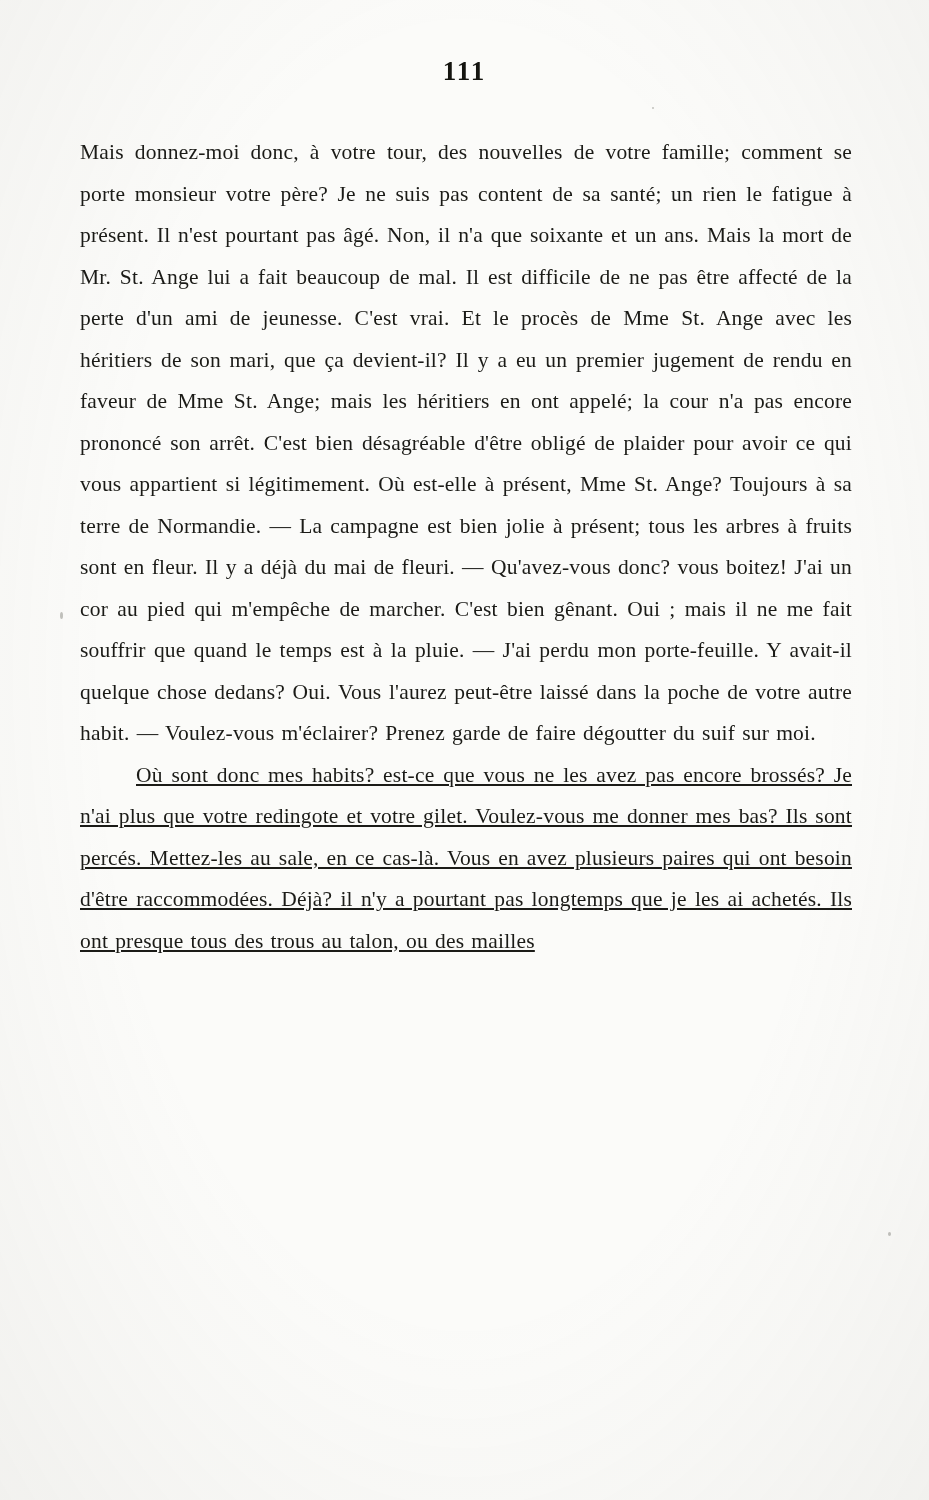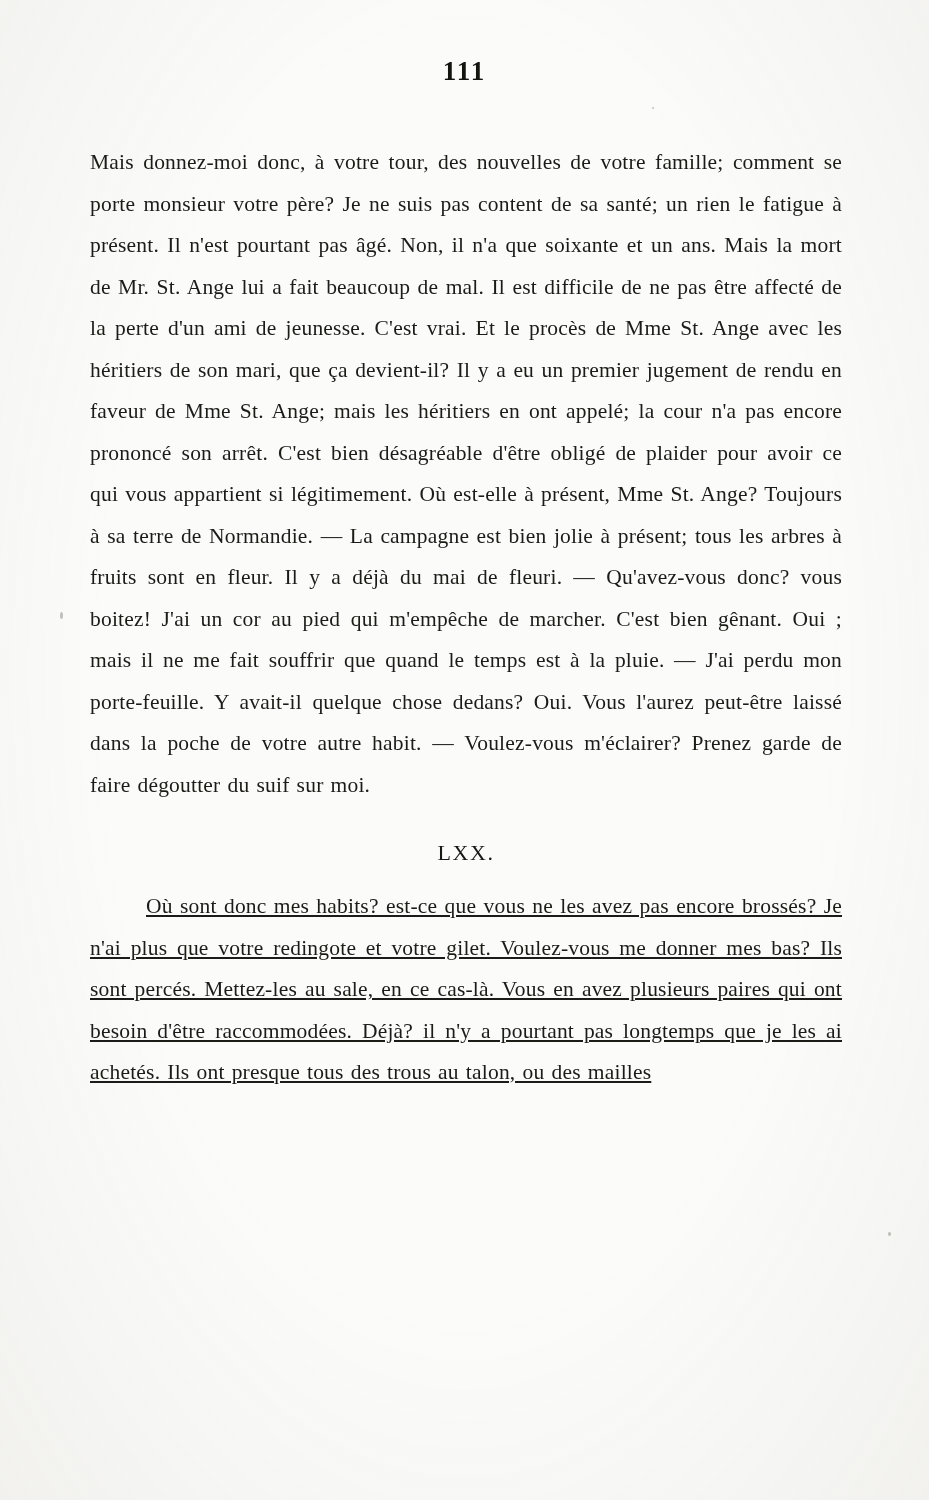--- a/index.html
+++ b/index.html
@@ -43,21 +43,21 @@
     font-weight: 700;
     color: #14140f;
   }
   .textblock {
     position: absolute;
     top: 132px;
     left: 80px;
     width: 772px;
   }
   p.body {
-    margin: 10px;
+    margin: 0;
     font-size: 21.5px;
     line-height: 41.5px;
     text-align: justify;
     text-justify: inter-word;
     color: #1b1b17;
     letter-spacing: 0.2px;
     word-spacing: 1.5px;
     -webkit-font-smoothing: none;
   }
   p.body.indent {
@@ -83,21 +83,20 @@
 <body>
 
 <div class="page">
 
   <div class="folio">111</div>
 
   <div class="textblock">
 
     <p class="body">Mais donnez-moi donc, à votre tour, des nouvelles de votre famille; comment se porte monsieur votre père? Je ne suis pas content de sa santé; un rien le fatigue à présent. Il n'est pourtant pas âgé. Non, il n'a que soixante et un ans. Mais la mort de Mr. St. Ange lui a fait beaucoup de mal. Il est difficile de ne pas être affecté de la perte d'un ami de jeunesse. C'est vrai. Et le procès de Mme St. Ange avec les héritiers de son mari, que ça devient-il? Il y a eu un premier jugement de rendu en faveur de Mme St. Ange; mais les héritiers en ont appelé; la cour n'a pas encore prononcé son arrêt. C'est bien désagréable d'être obligé de plaider pour avoir ce qui vous appartient si légitimement. Où est-elle à présent, Mme St. Ange? Toujours à sa terre de Normandie. — La campagne est bien jolie à présent; tous les arbres à fruits sont en fleur. Il y a déjà du mai de fleuri. — Qu'avez-vous donc? vous boitez! J'ai un cor au pied qui m'empêche de marcher. C'est bien gênant. Oui ; mais il ne me fait souffrir que quand le temps est à la pluie. — J'ai perdu mon porte-feuille. Y avait-il quelque chose dedans? Oui. Vous l'aurez peut-être laissé dans la poche de votre autre habit. — Voulez-vous m'éclairer? Prenez garde de faire dégoutter du suif sur moi.</p>
 
-    <div class="section-head">LXX.</div>
 
     <p class="body indent">Où sont donc mes habits? est-ce que vous ne les avez pas encore brossés? Je n'ai plus que votre redingote et votre gilet. Voulez-vous me donner mes bas? Ils sont percés. Mettez-les au sale, en ce cas-là. Vous en avez plusieurs paires qui ont besoin d'être raccommodées. Déjà? il n'y a pourtant pas longtemps que je les ai achetés. Ils ont presque tous des trous au talon, ou des mailles</p>
 
   </div>
 
   <div class="speckle" style="left:60px; top:612px; width:3px; height:7px;"></div>
   <div class="speckle" style="left:888px; top:1232px; width:3px; height:4px;"></div>
   <div class="speckle" style="left:652px; top:107px; width:2px; height:2px;"></div>
 
 </div>

